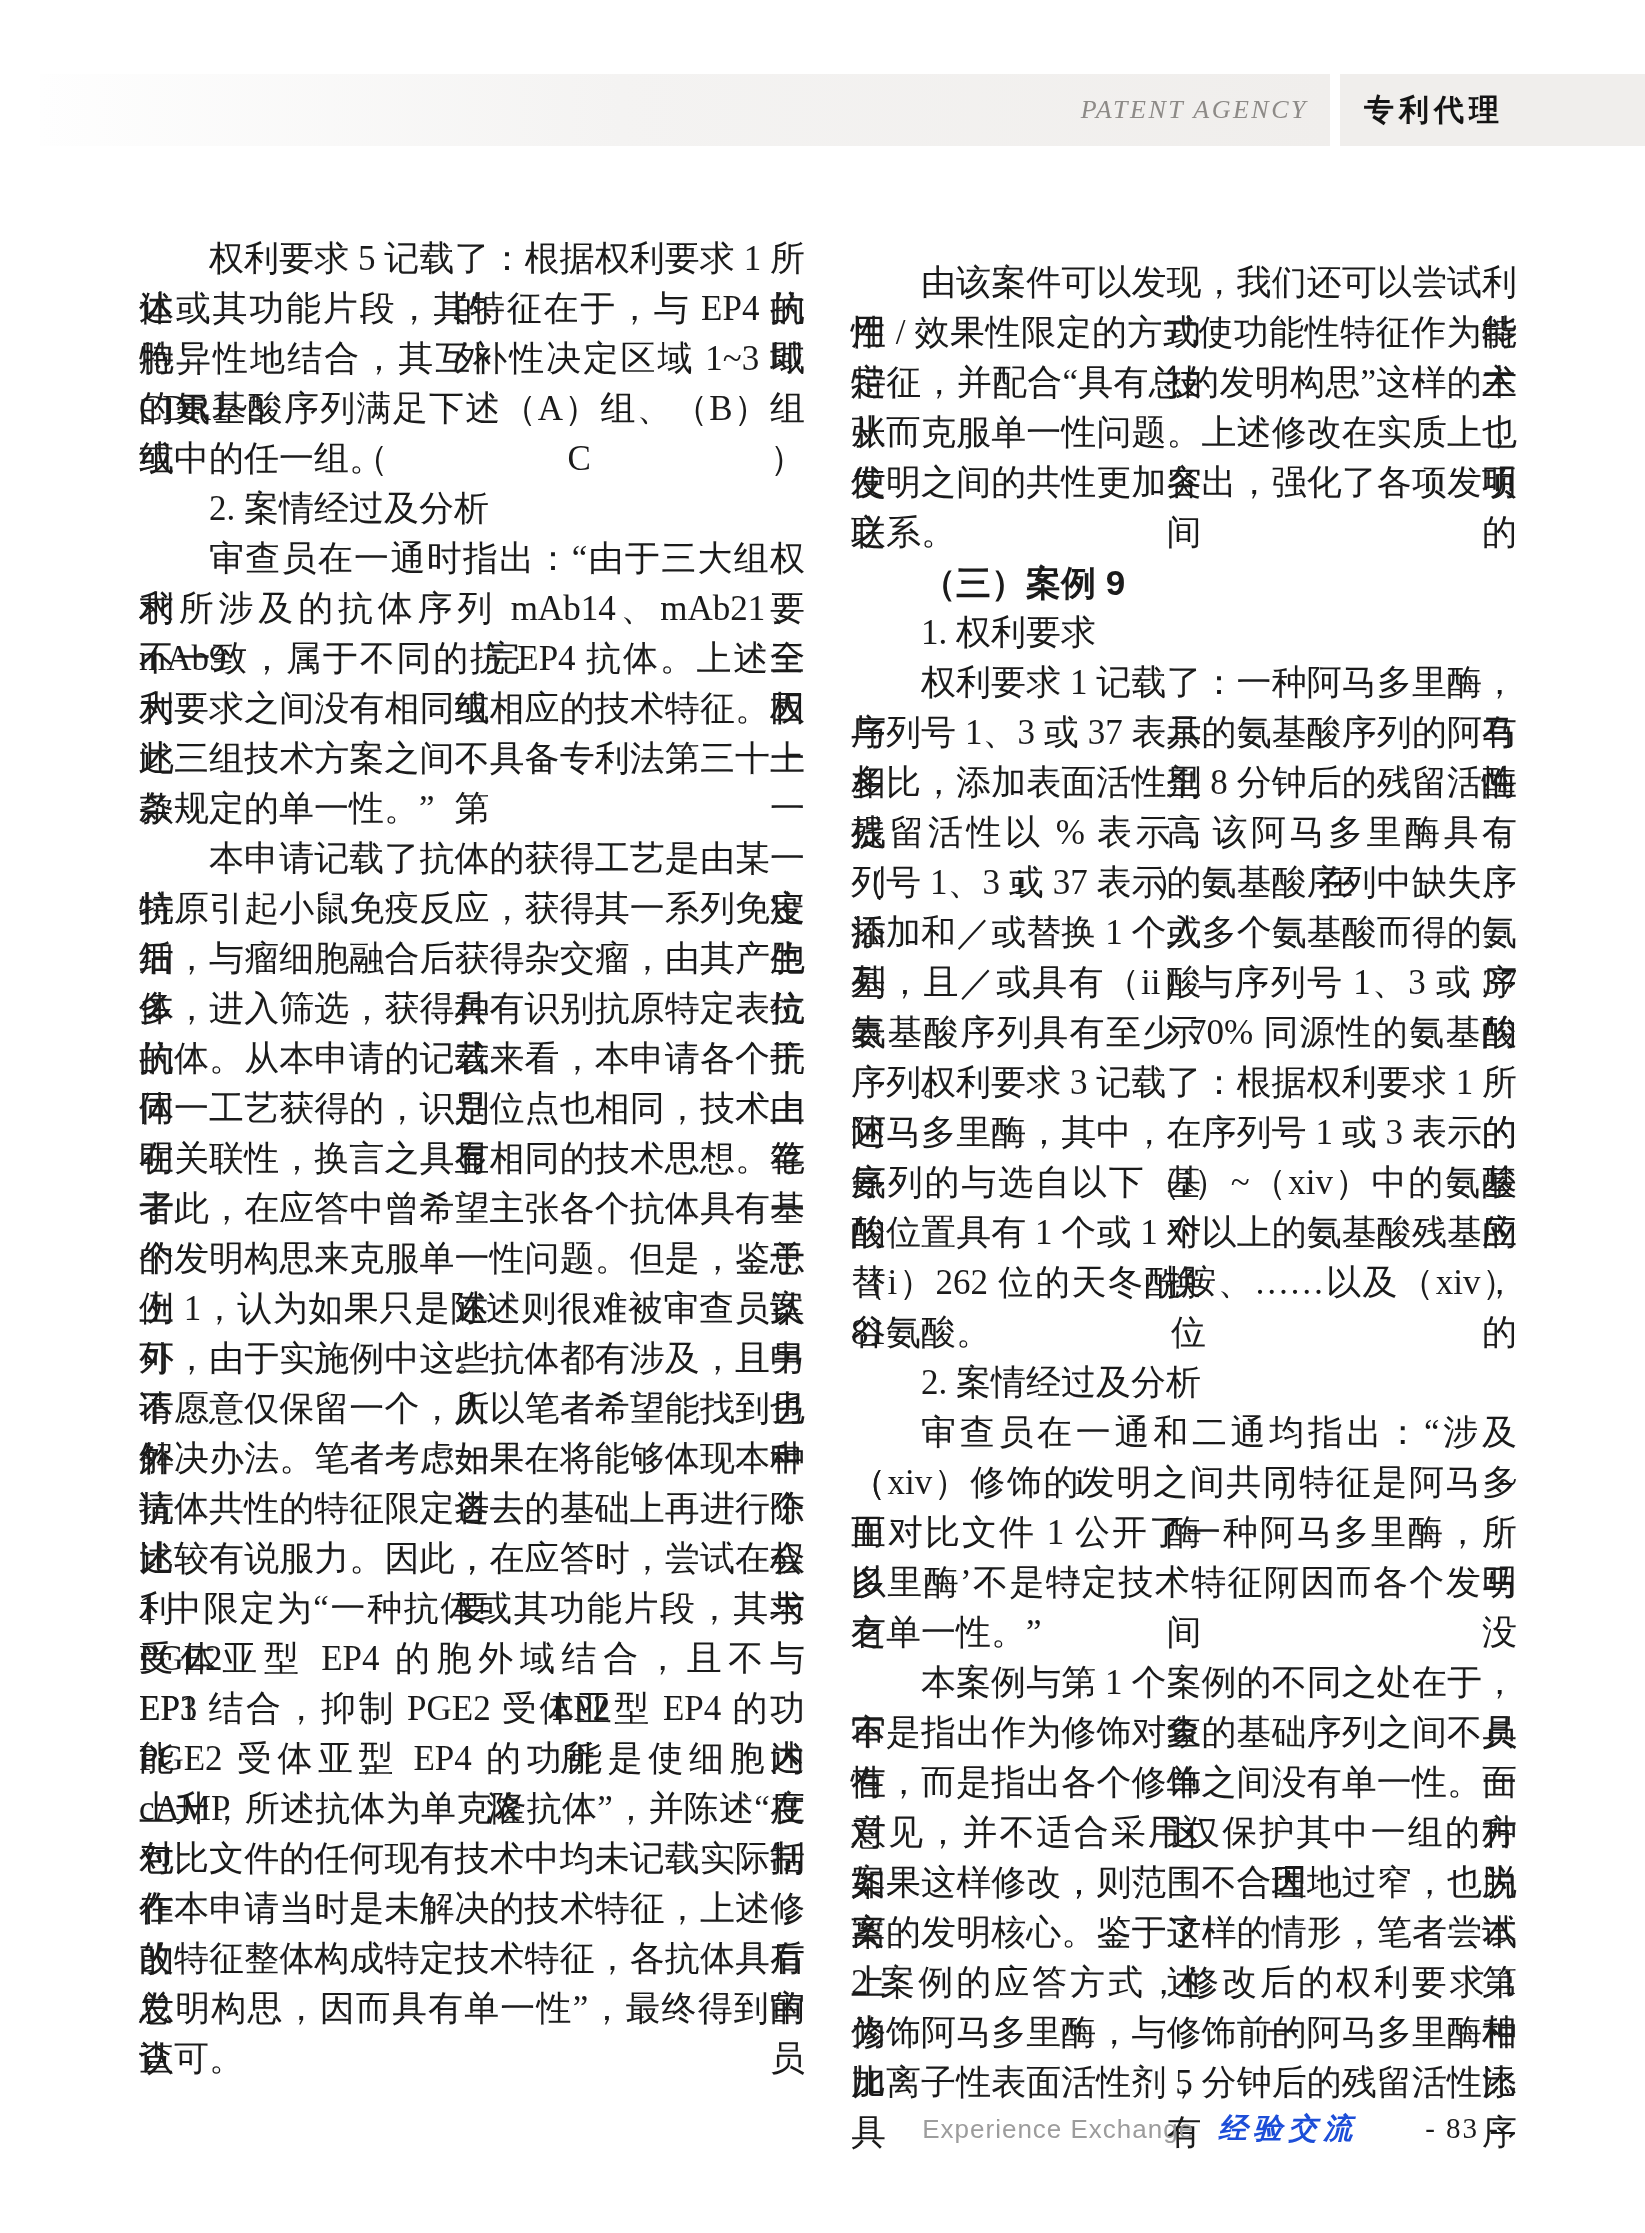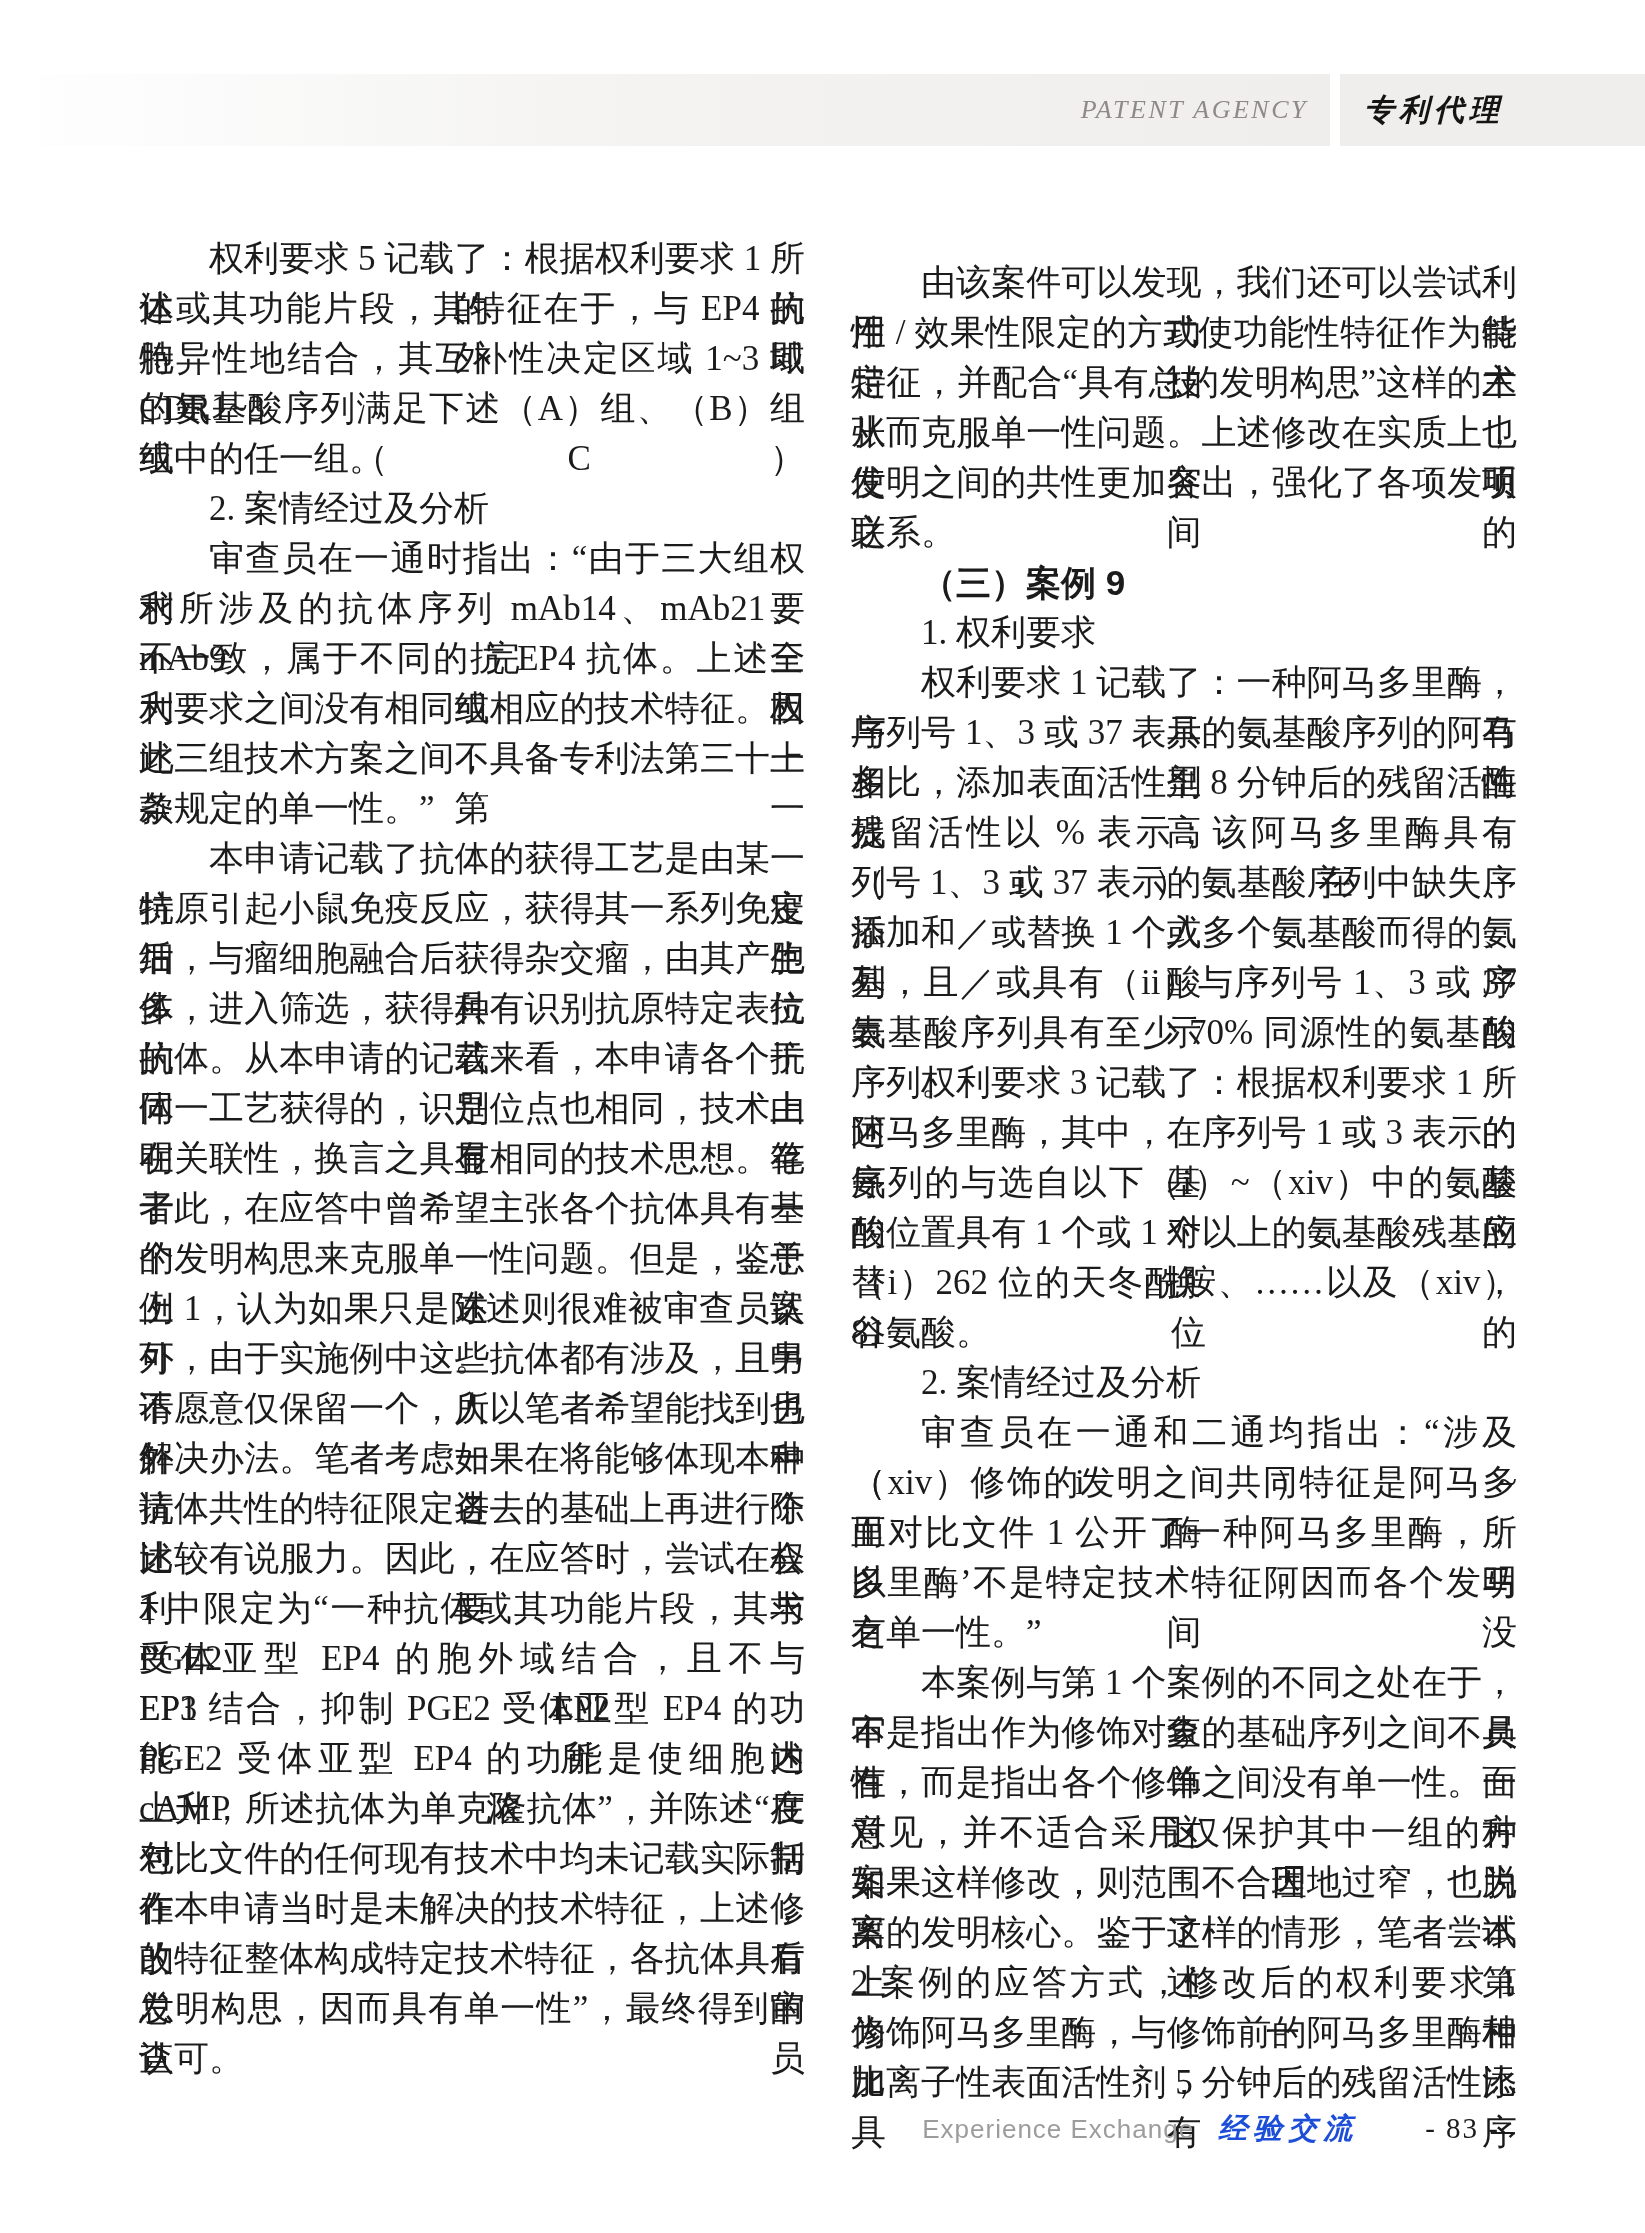--- a/index.html
+++ b/index.html
@@ -18,21 +18,21 @@
   .band-left {
     left: 40px; width: 1290px;
     background: linear-gradient(to right, #fefefe 0%, #f4f3f2 45%, #f0eeec 100%);
     display: flex; align-items: center; justify-content: flex-end;
     padding-right: 22px; box-sizing: border-box;
   }
   .band-right {
     left: 1340px; width: 305px;
     background: #f0eeec;
     display: flex; align-items: center;
-    padding-left: 24px; box-sizing: border-box; font-style: italic;
+    padding-left: 24px; box-sizing: border-box;
   }
   .journal-en {
     font-family: "Liberation Serif", "DejaVu Serif", serif;
     font-style: italic;
     font-size: 26px;
     letter-spacing: 2.5px;
     color: #8d8a87;
   }
   .section-zh {
     font-family: "Liberation Sans", "DejaVu Sans", sans-serif;

